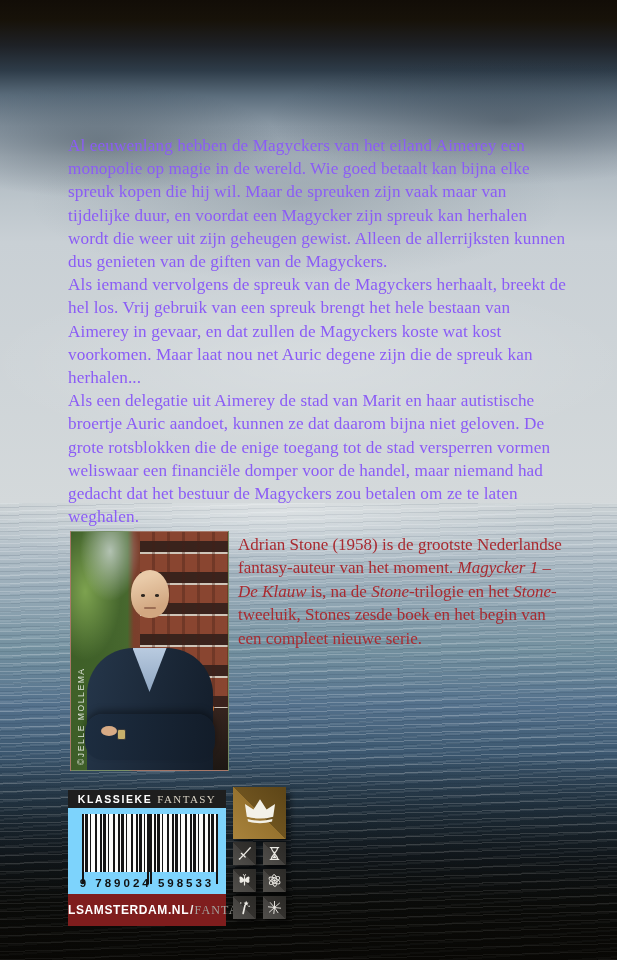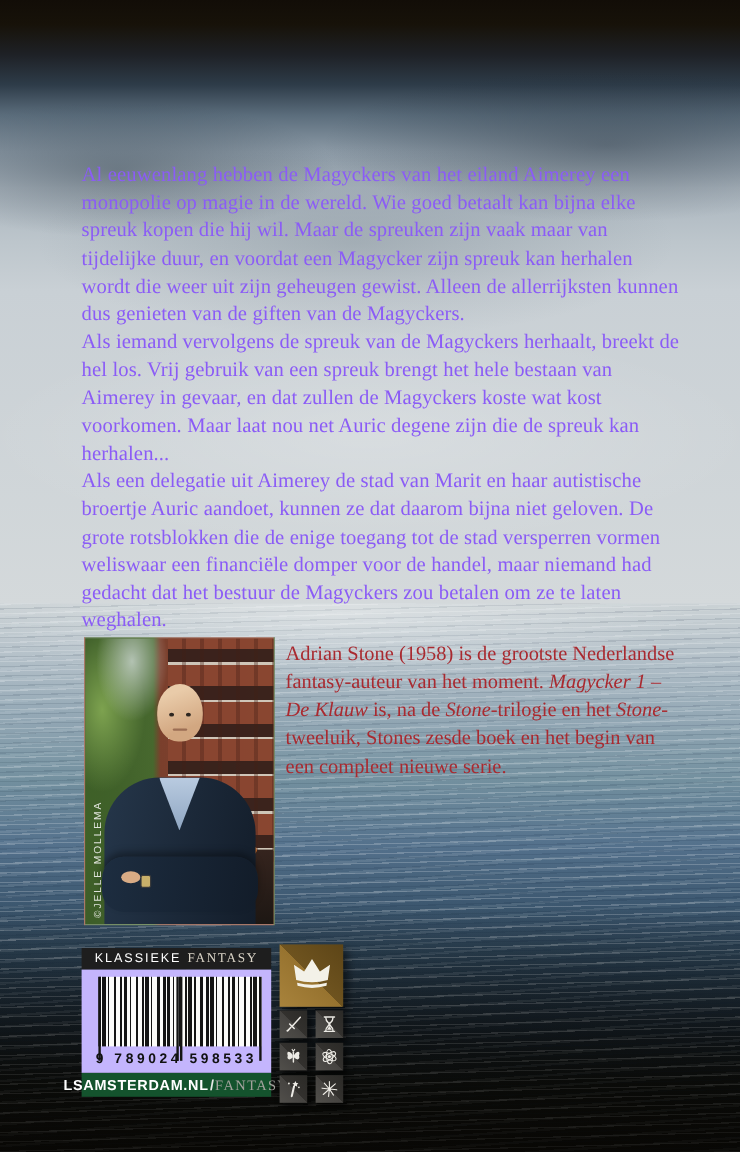--- a/index.html
+++ b/index.html
@@ -116,38 +116,38 @@
     position:absolute;left:238px;top:533px;width:324px;
     font-size:17px;line-height:23.4px;color:#a92a30;
   }
   .bio .it{font-style:italic;}
   
   .imprint{position:absolute;left:68px;top:790px;width:158px;font-family:"Liberation Sans",sans-serif;}
   .imprint-header{
     height:18px;background:#1e1e1e;color:#fff;
     display:flex;align-items:center;justify-content:center;gap:5px;
   }
-  .imprint-header .b{font-size:10.5px;font-weight:normal;letter-spacing:1.6px;}
+  .imprint-header .b{font-size:10.5px;font-weight:bold;letter-spacing:1.6px;}
   .imprint-header .s{font-family:"Liberation Serif",serif;font-size:11px;letter-spacing:1.4px;color:#d9d3c6;}
-  .barcode-box{position:relative;height:86px;background:#c4b5fd;}
+  .barcode-box{position:relative;height:86px;background:#7dd3fc;}
   .bars{
     position:absolute;left:14px;right:8px;top:6px;height:58px;
     background:repeating-linear-gradient(90deg,
       #141414 0 2px, #fbfbf9 2px 3px, #141414 3px 6px, #fbfbf9 6px 8px,
       #141414 8px 9px, #fbfbf9 9px 13px, #141414 13px 15px, #fbfbf9 15px 18px);
   }
   .guard{position:absolute;top:6px;width:2px;height:70px;background:#141414;}
   .g1{left:14px;} .g2{left:50%;} .g3{left:52%;} .g4{right:8px;}
   .ean{
     position:absolute;left:0;right:0;bottom:5px;text-align:center;
     font-size:11.5px;font-weight:bold;color:#111;letter-spacing:3px;
   }
   .imprint-footer{
-    height:20px;background:#14532d;color:#fff;
-    display:flex;align-items:center;justify-content:center;
+    height:32px;background:#7f1d1d;color:#fff;
+    display:flex;align-items:center;justify-content:flex-start;
   }
   .imprint-footer .b{font-size:12px;font-weight:bold;letter-spacing:.6px;}
   .imprint-footer .sl{font-size:12px;font-weight:bold;color:#e8e8e6;margin:0 1px;}
   .imprint-footer .s{font-family:"Liberation Serif",serif;font-size:12px;letter-spacing:1.2px;color:#a3a29d;}
   
   .tiles{position:absolute;left:233px;top:787px;width:53px;}
   .crown-tile{
     width:53px;height:52px;
     background:linear-gradient(45deg,#a8833c 0%,#97732f 49.6%,#6e531f 50%,#5d4517 100%);
     box-shadow:4px 5px 7px rgba(0,0,0,.55);

